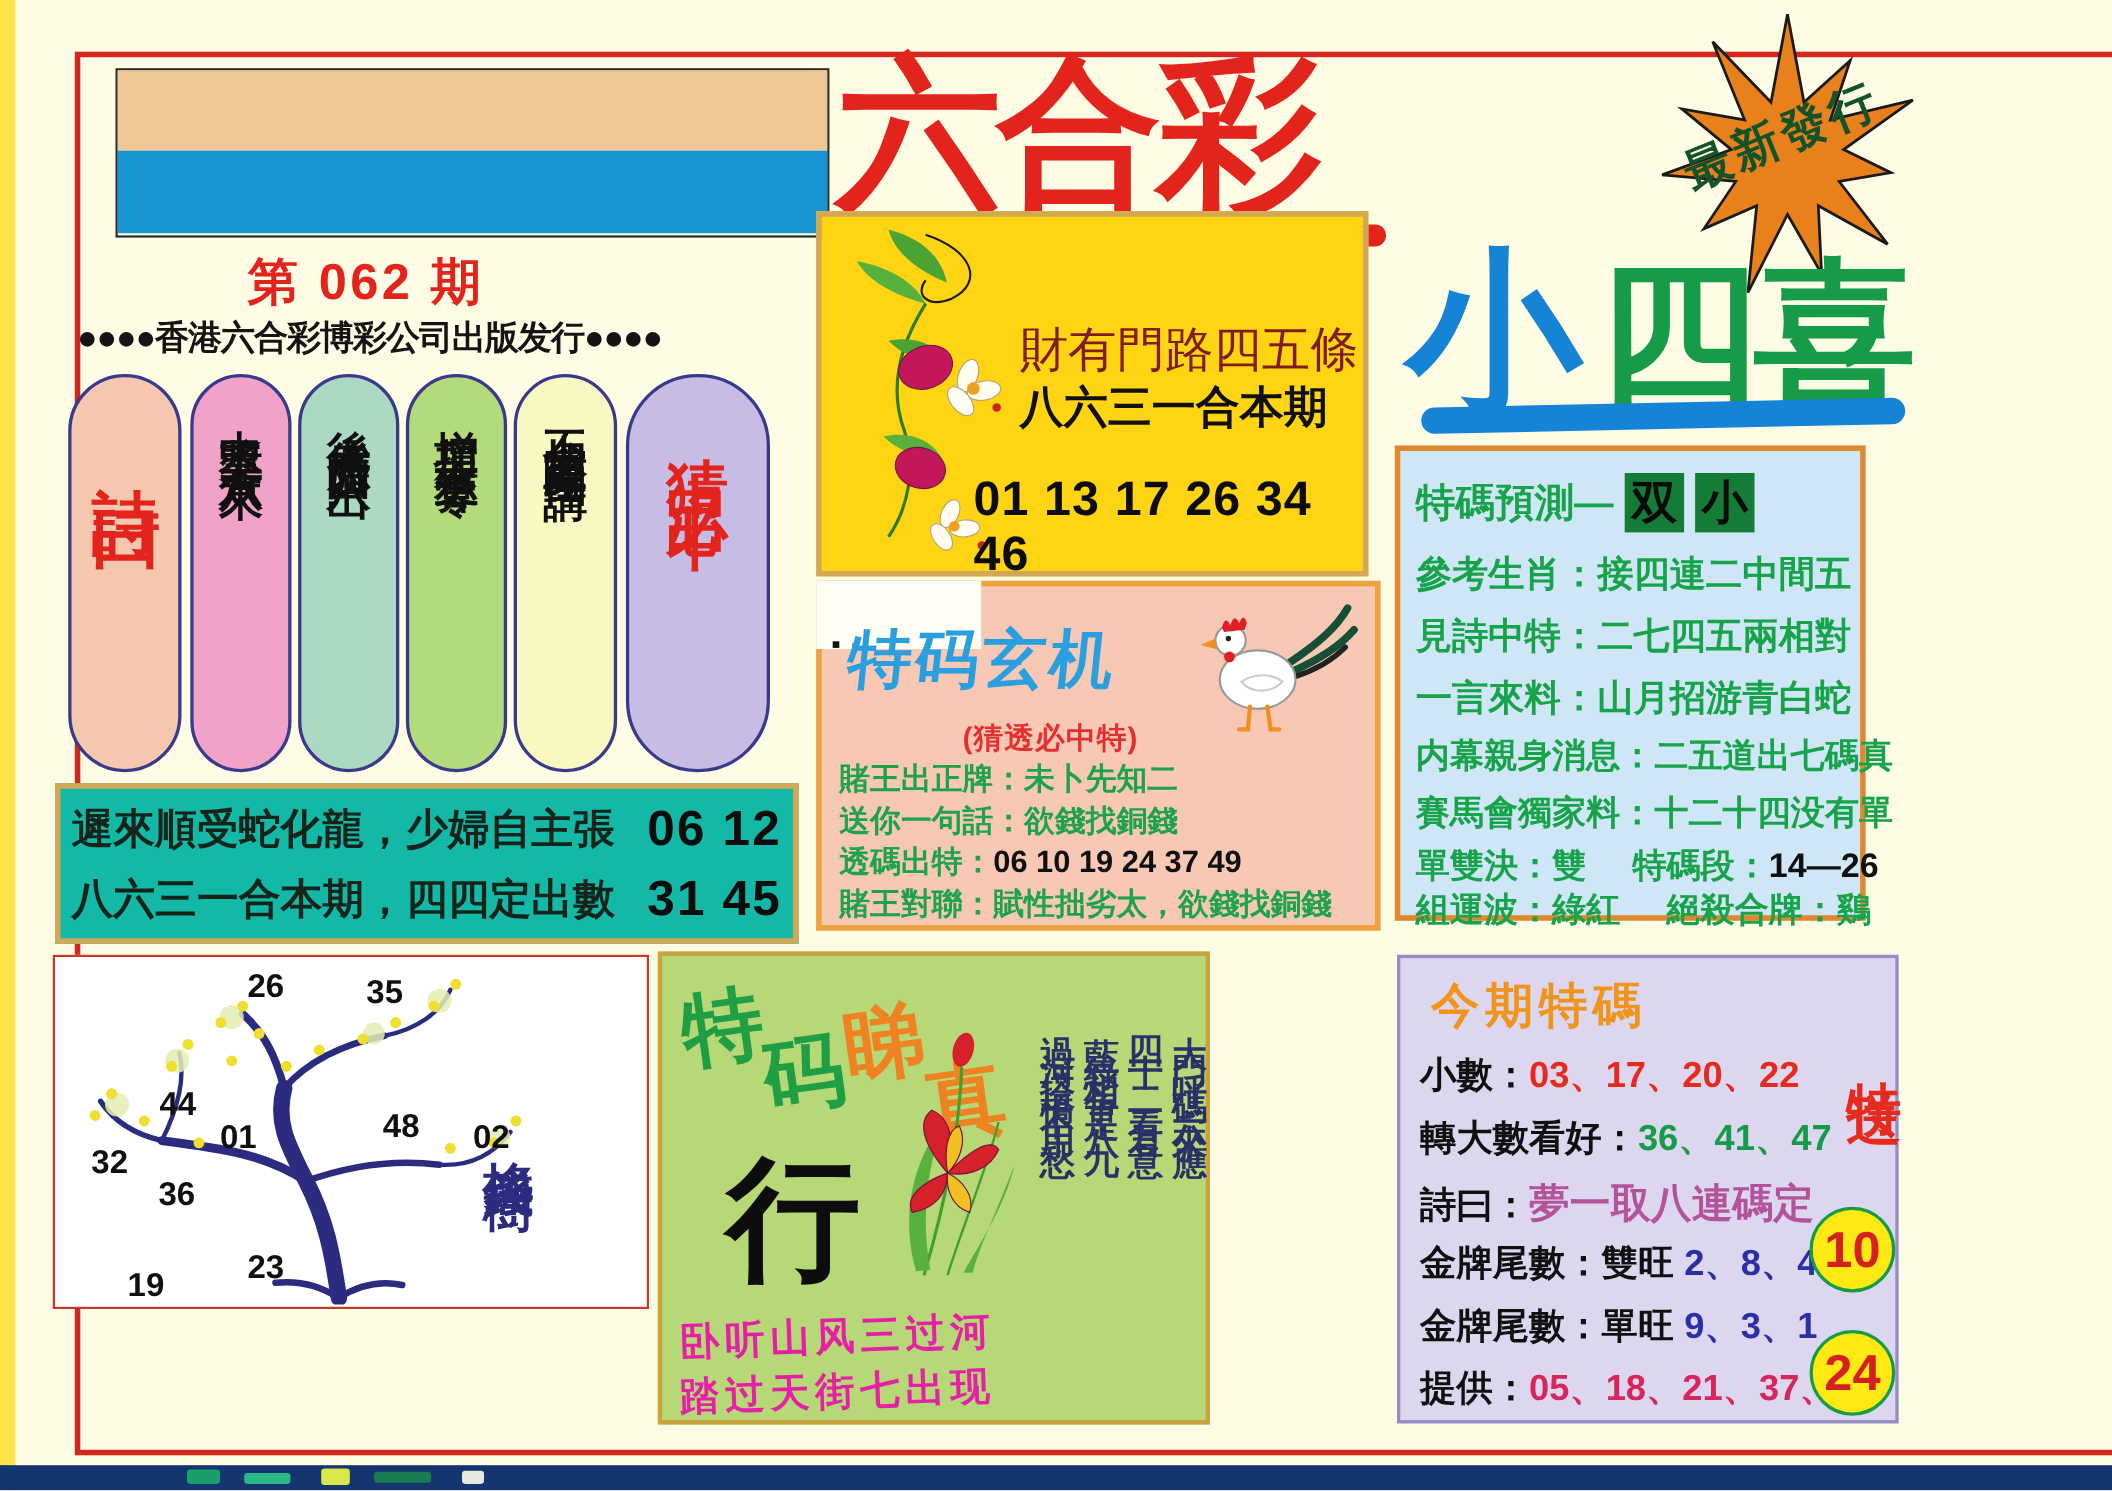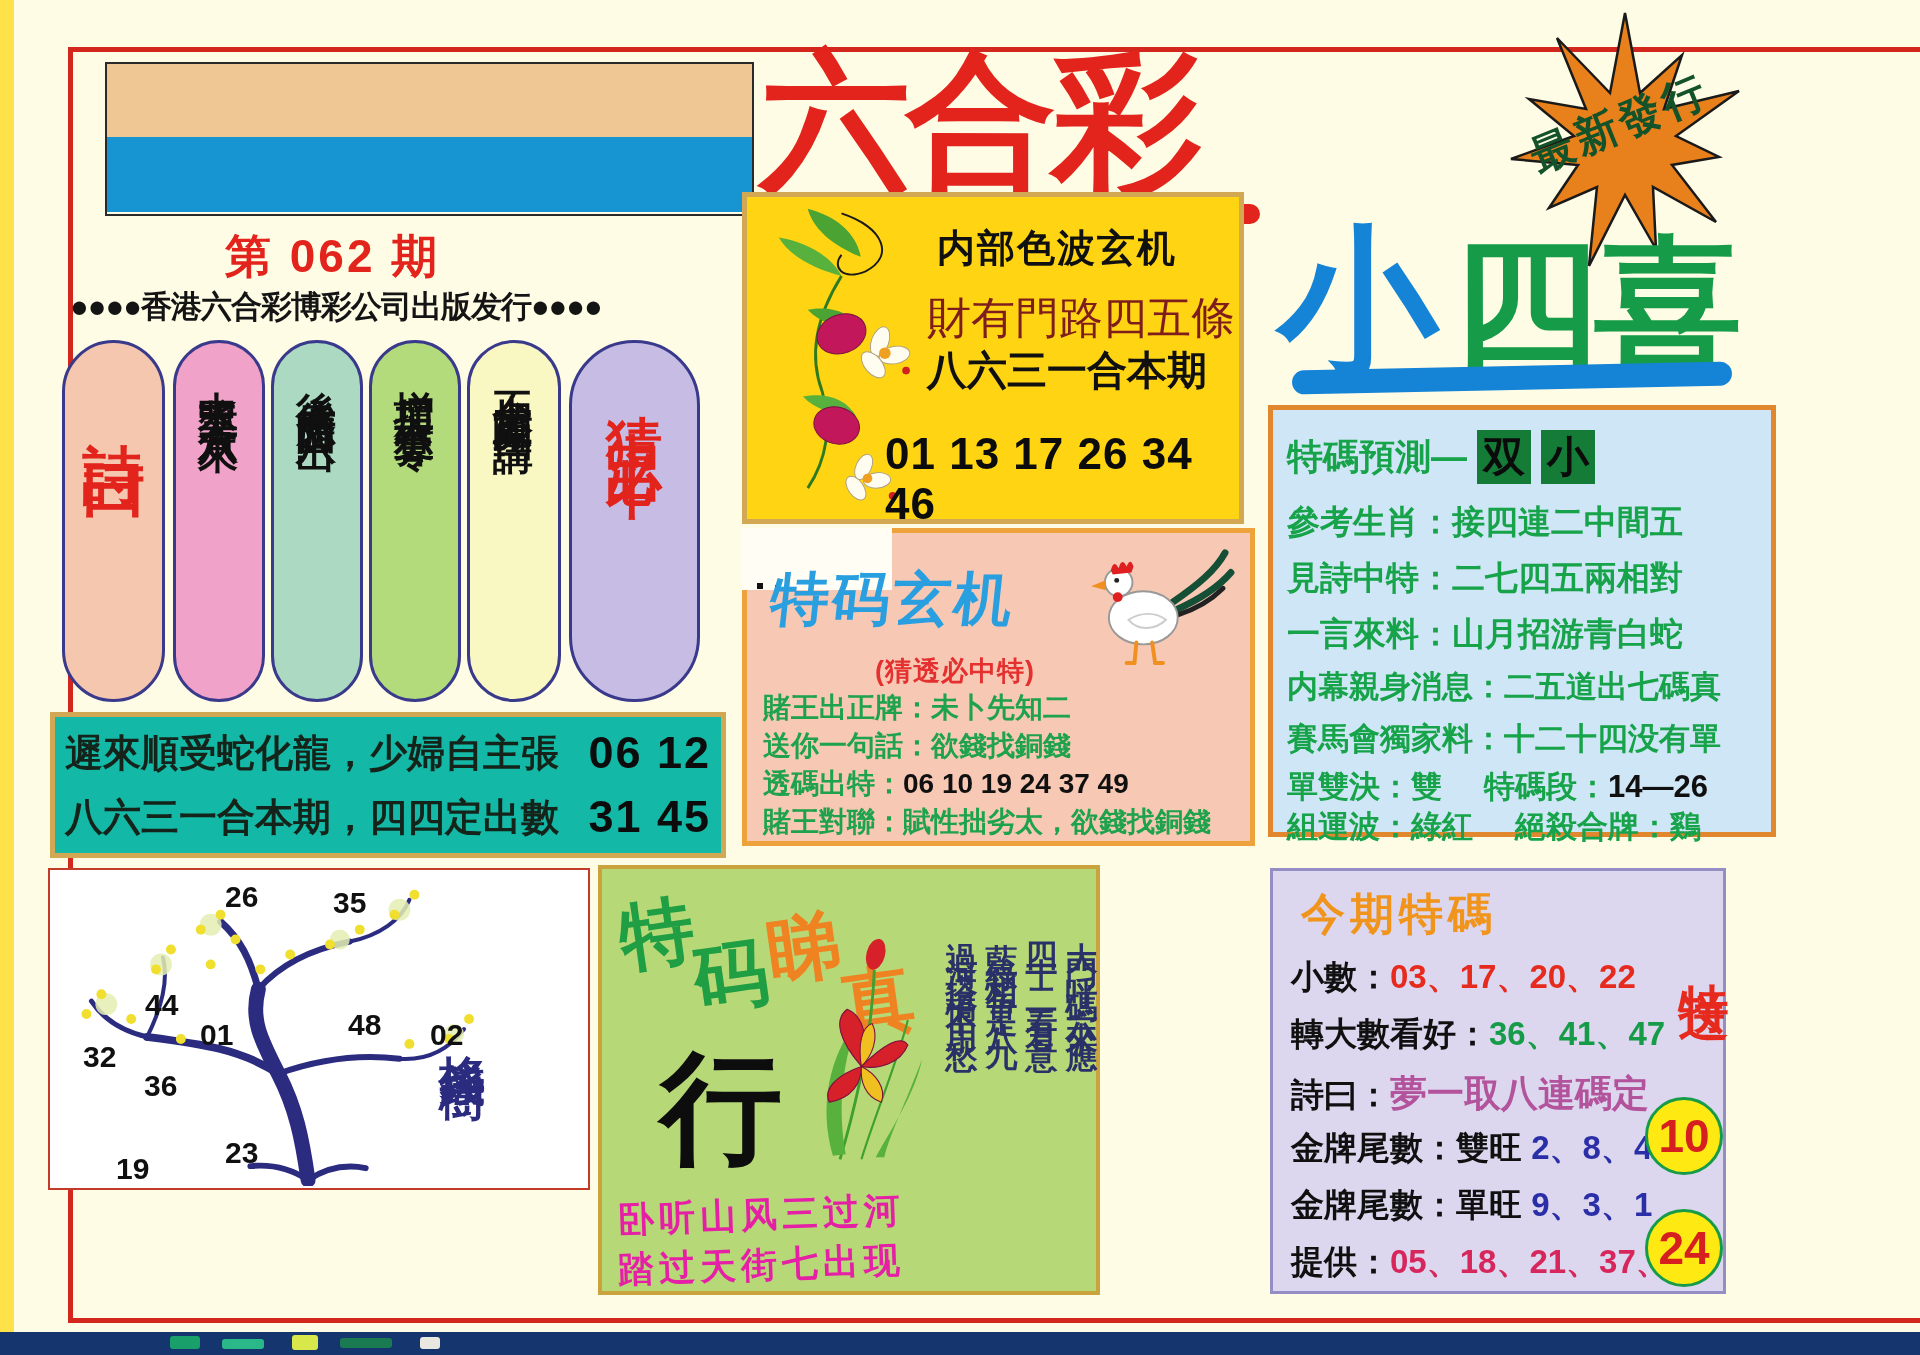--- a/index.html
+++ b/index.html
@@ -63,21 +63,21 @@
   .speck{position:absolute;width:6px;height:6px;background:#111;}
   .sp1{left:10px;top:50px;} .sp2{left:28px;top:52px;}
   .mys-title{position:absolute;left:24px;top:28px;font-size:58px;font-weight:900;color:#2a9fe0;
              letter-spacing:3px;transform:skewX(-6deg);}
   .mys-sub{position:absolute;left:128px;top:120px;font-size:27px;font-weight:700;color:#e53030;letter-spacing:1px;}
   .mys-lines{position:absolute;left:16px;top:156px;}
   .mys-line{font-size:28px;font-weight:900;color:#1ea24c;line-height:38px;white-space:nowrap;}
   .mys-line .black{color:#101010;}
 
   
-  .pred{left:1268px;top:405px;width:508px;height:432px;background:#cfe6f6;border:5px solid #e1872d;box-sizing:border-box;}
+  .pred{left:1268px;top:405px;width:428px;height:432px;background:#cfe6f6;border:5px solid #e1872d;box-sizing:border-box;}
   .p-row1{position:absolute;left:14px;top:20px;display:flex;align-items:center;}
   .p-row1-label{font-size:36px;font-weight:900;color:#17a34a;}
   .tag{width:54px;height:54px;background:#157c38;color:#0b0b0b;font-size:42px;font-weight:900;
        display:flex;align-items:center;justify-content:center;margin-left:10px;}
   .p-line{position:absolute;left:14px;font-size:33px;font-weight:900;color:#17a34a;white-space:nowrap;}
   .p-long{font-size:31px;}
   .pr0{top:90px;} .pr1{top:146px;} .pr2{top:202px;} .pr3{top:256px;} .pr4{top:308px;}
   .pr7{top:356px;font-size:31px;} .pr8{top:396px;font-size:31px;}
   .p-black{color:#101010;}
   .p-gap{display:inline-block;width:42px;}
@@ -255,21 +255,20 @@
         <ellipse cx="128" cy="172" rx="9" ry="16" transform="rotate(-40 128 172)"></ellipse>
         <ellipse cx="118" cy="278" rx="8" ry="14" transform="rotate(25 118 278)"></ellipse>
         <ellipse cx="132" cy="292" rx="8" ry="14" transform="rotate(85 132 292)"></ellipse>
         <ellipse cx="110" cy="300" rx="8" ry="14" transform="rotate(-35 110 300)"></ellipse>
       </g>
       <circle cx="140" cy="160" r="6" fill="#f0a020"></circle>
       <circle cx="122" cy="290" r="5" fill="#f0a020"></circle>
       <circle cx="162" cy="178" r="4" fill="#d02020"></circle>
       <circle cx="148" cy="308" r="4" fill="#d02020"></circle>
     </svg>
-    <div class="wave-title">内部色波玄机</div>
     <div class="wave-l1">財有門路四五條</div>
     <div class="wave-l2">八六三一合本期</div>
     <div class="wave-nums">01 13 17 26 34 46</div>
   </div>
 
   <div class="abs mystery">
     <div class="white-patch"></div>
     <div class="speck sp1"></div>
     <div class="speck sp2"></div>
     <div class="mys-title">特码玄机</div>

